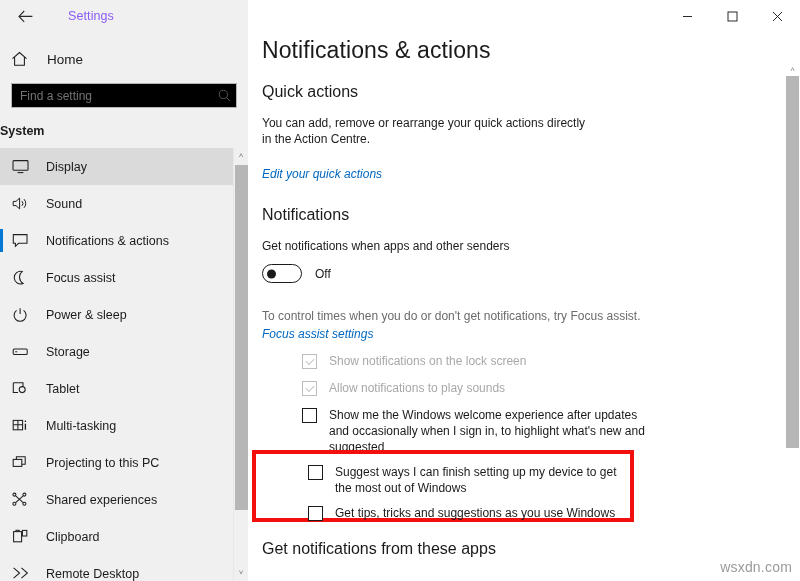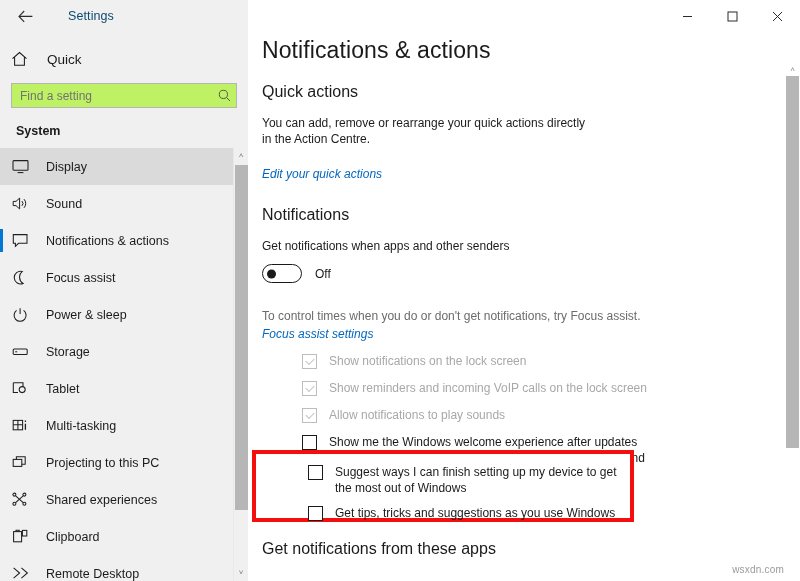--- a/index.html
+++ b/index.html
@@ -20,41 +20,41 @@
   }
   .titlebar-left {
     height: 32px; display: flex; align-items: center; padding-left: 10px;
   }
   .back-btn {
     width: 30px; height: 26px; display: flex; align-items: center; justify-content: center;
     color: #2b2b2b;
   }
   .back-btn svg { display:block; }
   .app-title {
-    font-size: 12.5px; color: #0c4a6e; margin-left: 28px; letter-spacing: .1px;
+    font-size: 12.5px; color: #8b5cf6; margin-left: 28px; letter-spacing: .1px;
   }
   .home-row {
     display: flex; align-items: center; height: 34px; margin-top: 10px; padding-left: 11px;
   }
   .home-icon { width: 28px; display:flex; align-items:center; color:#1b1b1b; }
   .home-label { font-size: 13.5px; color:#1b1b1b; margin-left: 8px; }
   .search-wrap { padding: 7px 11px 0 11px; }
   .search-box {
-    height: 25px; background:#bef264; border:1px solid #b5b5b5;
+    height: 25px; background:#000000; border:1px solid #b5b5b5;
     display:flex; align-items:center; position:relative;
   }
   .search-input {
     border:0; outline:0; background:transparent; flex:1;
     font-family:"Liberation Sans", sans-serif; font-size:12px; color:#707070;
     padding-left:8px;
   }
   .search-input::placeholder { color:#737373; opacity:1; }
   .search-icon { width:24px; display:flex; align-items:center; justify-content:center; color:#555; }
   .group-title {
-    font-size:12.5px; color:#1b1b1b; font-weight:600; padding:16px 0 10px 16px;
+    font-size:12.5px; color:#1b1b1b; font-weight:600; padding:16px 0 10px 0;
   }
   .nav-list { position:relative; }
   .nav-item {
     display:flex; align-items:center; height:37px; padding-left:12px; position:relative;text-align:right;
   }
   .nav-item.selected { background:#dadada; }
   .nav-item.active-marker::before {
     content:""; position:absolute; left:0; top:7px; width:3px; height:23px; background:#0078d4;
   }
   .nav-icon { width:26px; display:flex; align-items:center; justify-content:flex-start; color:#1f1f1f; }
@@ -134,21 +134,21 @@
   }
 
   
   .main-scroll {
     position:absolute; right:0; top:62px; width:15px; bottom:0; background:#fff;
   }
   .ms-arrow { height:14px; display:flex; align-items:center; justify-content:center; color:#8a8a8a; font-size:8px; }
   .ms-thumb { position:absolute; top:14px; left:1px; width:13px; height:372px; background:#b6b6b6; }
 
   .watermark {
-    position:absolute; right:16px; bottom:6px; font-size:10px; color:#9a9a9a;
+    position:absolute; right:8px; bottom:6px; font-size:14px; color:#9a9a9a;
     letter-spacing:.2px; z-index:9;
   }
 </style>
 </head>
 <body>
 
 <div class="window">
 
   <div class="sidebar">
 
@@ -160,21 +160,21 @@
       </div>
       <div class="app-title">Settings</div>
     </div>
 
     <div class="home-row">
       <div class="home-icon">
         <svg width="17" height="16" viewBox="0 0 17 16">
           <path d="M1.5 7.6 L8.5 1.5 L15.5 7.6 M3.6 6.2 V14.3 H13.4 V6.2" stroke="#1b1b1b" stroke-width="1.05" fill="none"></path>
         </svg>
       </div>
-      <div class="home-label">Quick</div>
+      <div class="home-label">Home</div>
     </div>
 
     <div class="search-wrap">
       <div class="search-box">
         <input class="search-input" type="text" placeholder="Find a setting" style="">
         <div class="search-icon">
           <svg width="13" height="13" viewBox="0 0 13 13">
             <circle cx="5.4" cy="5.4" r="4.1" stroke="#555" stroke-width="1" fill="none"></circle>
             <path d="M8.5 8.5 L12 12" stroke="#555" stroke-width="1" fill="none"></path>
           </svg>
@@ -361,24 +361,20 @@
       <div class="hint">To control times when you do or don't get notifications, try Focus assist.</div>
       <a class="link" href="#">Focus assist settings</a>
 
       <div class="cb-list">
 
         <div class="cb-row">
           <div class="cb disabled"></div>
           <div class="cb-label disabled">Show notifications on the lock screen</div>
         </div>
 
-        <div class="cb-row">
-          <div class="cb disabled"></div>
-          <div class="cb-label disabled">Show reminders and incoming VoIP calls on the lock screen</div>
-        </div>
 
         <div class="cb-row">
           <div class="cb disabled"></div>
           <div class="cb-label disabled">Allow notifications to play sounds</div>
         </div>
 
         <div class="cb-row">
           <div class="cb"></div>
           <div class="cb-label">Show me the Windows welcome experience after updates and occasionally when I sign in, to highlight what's new and suggested</div>
         </div>

